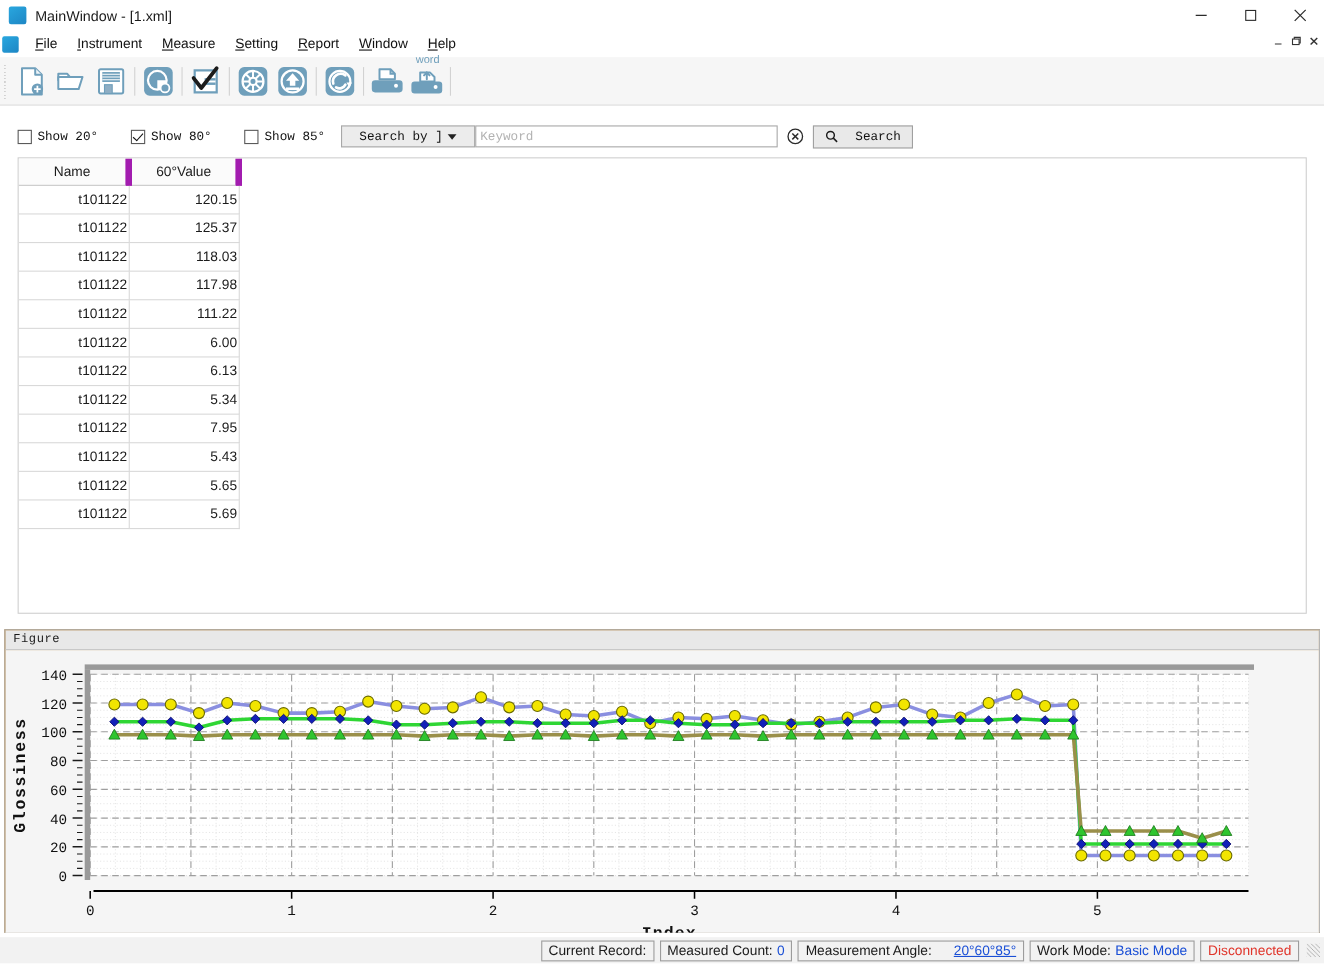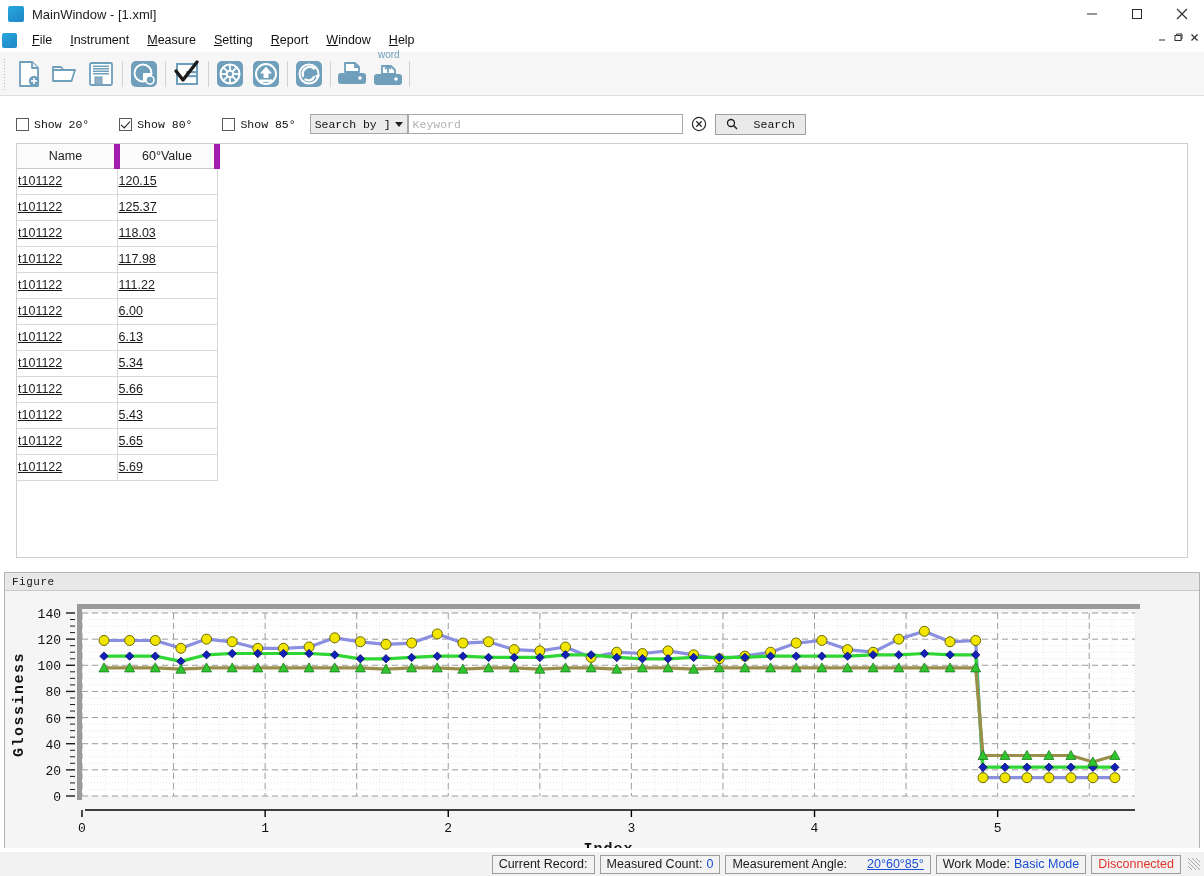--- a/index.html
+++ b/index.html
@@ -85,21 +85,21 @@
   .chk {
     width: 13px; height: 13px; border: 1px solid #5a5a5a; background: #fff;
     margin-right: 5px; position: relative; flex: none;
   }
   .chk.checked::after {
     content: ""; position: absolute; left: 3px; top: 0px; width: 4px; height: 8px;
     border: solid #111; border-width: 0 1.6px 1.6px 0; transform: rotate(42deg);
   }
   .search-by {
     height: 20px; min-width: 93px; background: #ececec; border: 1px solid #a8a8a8;
-    display: flex; align-items: center; padding: 0 4px;
+    display: flex; align-items: center; padding: 0 16px;
     font-family: "Liberation Mono", monospace; font-size: 11.5px; color: #111;
     justify-content: space-between; gap: 4px;
   }
   .caret { width: 0; height: 0; border-left: 4px solid transparent; border-right: 4px solid transparent; border-top: 5px solid #222; }
   .kw-input {
     height: 20px; width: 275px; border: 1px solid #a8a8a8; background: #fff;
     font-family: "Liberation Mono", monospace; font-size: 11.5px; padding: 0 4px;
     color: #111; outline: none;
   }
   .kw-input::placeholder { color: #b2b2b2; }
@@ -118,21 +118,21 @@
     border: 1px solid #cfcfcf; background: #fff; overflow: hidden;
   }
   table.grid { border-collapse: collapse; table-layout: fixed; }
   table.grid th {
     height: 24px; background: #fbfbfb; border-right: 6px solid #a21caf;
     border-bottom: 1px solid #c9c9c9;
     font-weight: normal; font-size: 12.5px; color: #1b1b1b; text-align: center;
   }
   table.grid td {
     height: 26px; border-right: 1px solid #d9d9d9; border-bottom: 1px solid #d9d9d9;
-    font-size: 12.5px; color: #1b1b1b; text-align: left; text-decoration: underline;
+    font-size: 12.5px; color: #1b1b1b; text-align: right;
   }
   .col-name { width: 100px; }
   .col-val { width: 100px; }
 
   
   .figure-panel {
     position: absolute; left: 4px; top: 572px; width: 1196px; height: 276px;
     border: 1px solid #b4b4b4; background: #a16207;
   }
   .figure-title {
@@ -415,21 +415,21 @@
           <tr>
             <td class="col-name">t101122</td>
             <td class="col-val">6.13</td>
           </tr>
           <tr>
             <td class="col-name">t101122</td>
             <td class="col-val">5.34</td>
           </tr>
           <tr>
             <td class="col-name">t101122</td>
-            <td class="col-val">5.66</td>
+            <td class="col-val">7.95</td>
           </tr>
           <tr>
             <td class="col-name">t101122</td>
             <td class="col-val">5.43</td>
           </tr>
           <tr>
             <td class="col-name">t101122</td>
             <td class="col-val">5.65</td>
           </tr>
           <tr>

